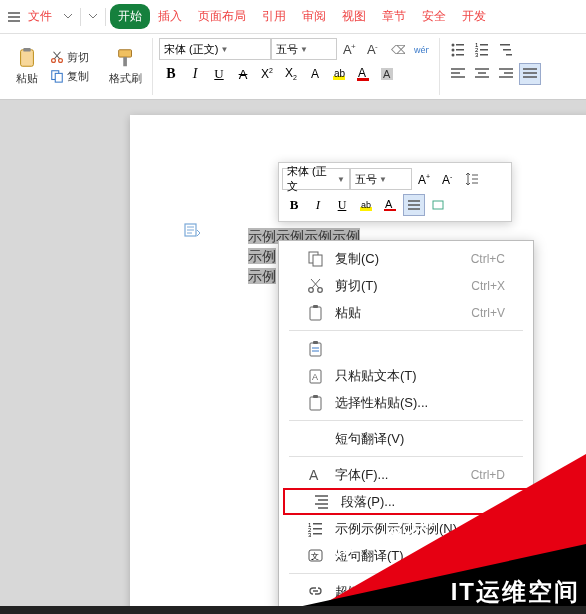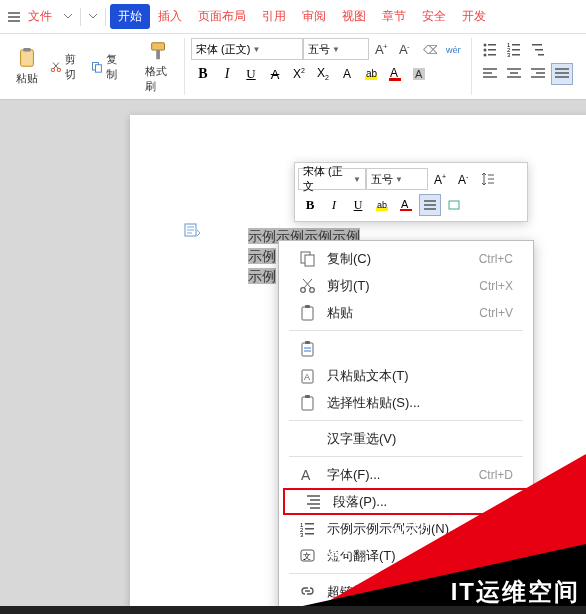--- a/index.html
+++ b/index.html
@@ -1,44 +1,44 @@
 <!DOCTYPE html>
 <html><head>
 <meta charset="utf-8">
 <style>
 *{margin:0;padding:0;box-sizing:border-box;font-family:"Microsoft YaHei",SimSun,sans-serif}
 body{width:586px;height:614px;background:#f0f0f0;position:relative;overflow:hidden}
 .menubar{height:34px;background:#fff;display:flex;align-items:center;padding:0 8px;font-size:12px;border-bottom:1px solid #e0e0e0}
 .menubar .mitem{padding:4px 8px;color:#ef4444;cursor:pointer}
-.menubar .mitem.active{background:#1d4ed8;color:#fff;border-radius:3px}
+.menubar .mitem.active{background:#15803d;color:#fff;border-radius:9px}
 .menubar .dd{width:10px;height:10px;margin:0 3px;display:inline-flex;align-items:center;justify-content:center}
 .menubar svg{display:block}
 .ribbon{height:66px;background:#fff;display:flex;padding:4px 6px;border-bottom:1px solid #ccc}
 .rgroup{display:flex;align-items:center;padding:0 6px;border-right:1px solid #e4e4e4}
 .rgroup:last-child{border-right:none}
 .bigbtn{display:flex;flex-direction:column;align-items:center;padding:2px 4px;font-size:11px;color:#333}
 .bigbtn .ico{width:22px;height:22px;margin-bottom:2px}
-.smallbtns{display:flex;margin-left:4px}
+.smallbtns{display:flex;flex-direction:column;margin-left:4px}
 .smallbtns .sb{display:flex;align-items:center;font-size:11px;padding:2px 4px;color:#333}
 .smallbtns .sb .si{width:14px;height:14px;margin-right:3px}
 .font-row{display:flex;align-items:center;margin-bottom:3px}
 .combo{height:22px;border:1px solid #ccc;background:#fff;font-size:11px;padding:0 4px;display:flex;align-items:center;}
 .combo .arr{color:#666;font-size:8px;margin-left:2px}
 .tbtn{width:22px;height:22px;display:inline-flex;align-items:center;justify-content:center;margin:0 1px;cursor:pointer}
 .tbtn svg{display:block}
 .page-area{position:absolute;top:100px;left:0;right:0;bottom:0;background:#d8d8d8}
 .page{position:absolute;left:130px;top:15px;width:500px;height:700px;background:#fff;box-shadow:0 2px 8px rgba(0,0,0,.2)}
 .outline-icon{position:absolute;left:184px;top:222px;width:16px;height:16px;color:#888}
 .doctext{position:absolute;left:248px;top:226px;font-size:14px;line-height:20px;color:#333}
 .doctext span.sel{background:#b8b8b8}
-.minibar{position:absolute;left:294px;top:162px;width:234px;background:#fff;border:1px solid #ccc;box-shadow:0 2px 10px rgba(0,0,0,.2);padding:3px}
+.minibar{position:absolute;left:278px;top:162px;width:234px;background:#fff;border:1px solid #ccc;box-shadow:0 2px 10px rgba(0,0,0,.2);padding:3px}
 .minibar .row{display:flex;align-items:center;height:26px}
 .minibar .combo{height:22px}
 .ctxmenu{position:absolute;left:278px;top:240px;width:256px;background:#fff;border:1px solid #bcbcbc;box-shadow:0 3px 12px rgba(0,0,0,.25);padding:4px 0;font-size:13px}
-.ctxmenu .mi{height:27px;display:flex;align-items:center;padding:0 20px;cursor:pointer}
+.ctxmenu .mi{height:27px;display:flex;align-items:center;padding:0 28px;cursor:pointer}
 .ctxmenu .mico{width:18px;height:18px;margin-right:10px;flex-shrink:0;color:#555}
 .ctxmenu .mlab{flex:1;color:#222}
 .ctxmenu .msc{color:#999;font-size:12px}
 .ctxmenu .sep{height:1px;background:#e0e0e0;margin:4px 10px}
 .ctxmenu .hl{border:2px solid #e60012;margin:0 4px}
 .corner{position:absolute;right:0;bottom:0;width:340px;height:200px;pointer-events:none}
 .corner .tri1{position:absolute;right:0;bottom:0;width:0;height:0;border-left:280px solid transparent;border-bottom:160px solid #e60012}
 .corner .tri2{position:absolute;right:0;bottom:0;width:0;height:0;border-left:320px solid transparent;border-bottom:70px solid #000}
 .corner .url{position:absolute;right:150px;bottom:86px;color:#fff;font-size:15px;font-weight:bold;transform:rotate(-18deg);transform-origin:right center}
 .corner .brand{position:absolute;right:6px;bottom:6px;color:#fff;font-size:24px;font-weight:bold;letter-spacing:2px}
@@ -364,21 +364,21 @@
     <div class="mi">
       <svg class="mico" viewBox="0 0 18 18">
         <rect x="3" y="3" width="11" height="13" rx="1" fill="none" stroke="#666"></rect>
         <rect x="6" y="1" width="5" height="3" rx="1" fill="#666"></rect>
       </svg>
       <span class="mlab">选择性粘贴(S)...</span>
     </div>
     <div class="sep"></div>
     <div class="mi">
       <span class="mico"></span>
-      <span class="mlab">汉字重选(V)</span>
+      <span class="mlab">短句翻译(V)</span>
     </div>
     <div class="sep"></div>
     <div class="mi">
       <svg class="mico" viewBox="0 0 18 18">
         <text x="2" y="14" font-size="14" fill="#555" font-family="serif">A</text>
       </svg>
       <span class="mlab">字体(F)...</span>
       <span class="msc">Ctrl+D</span>
     </div>
     <div class="mi hl">

